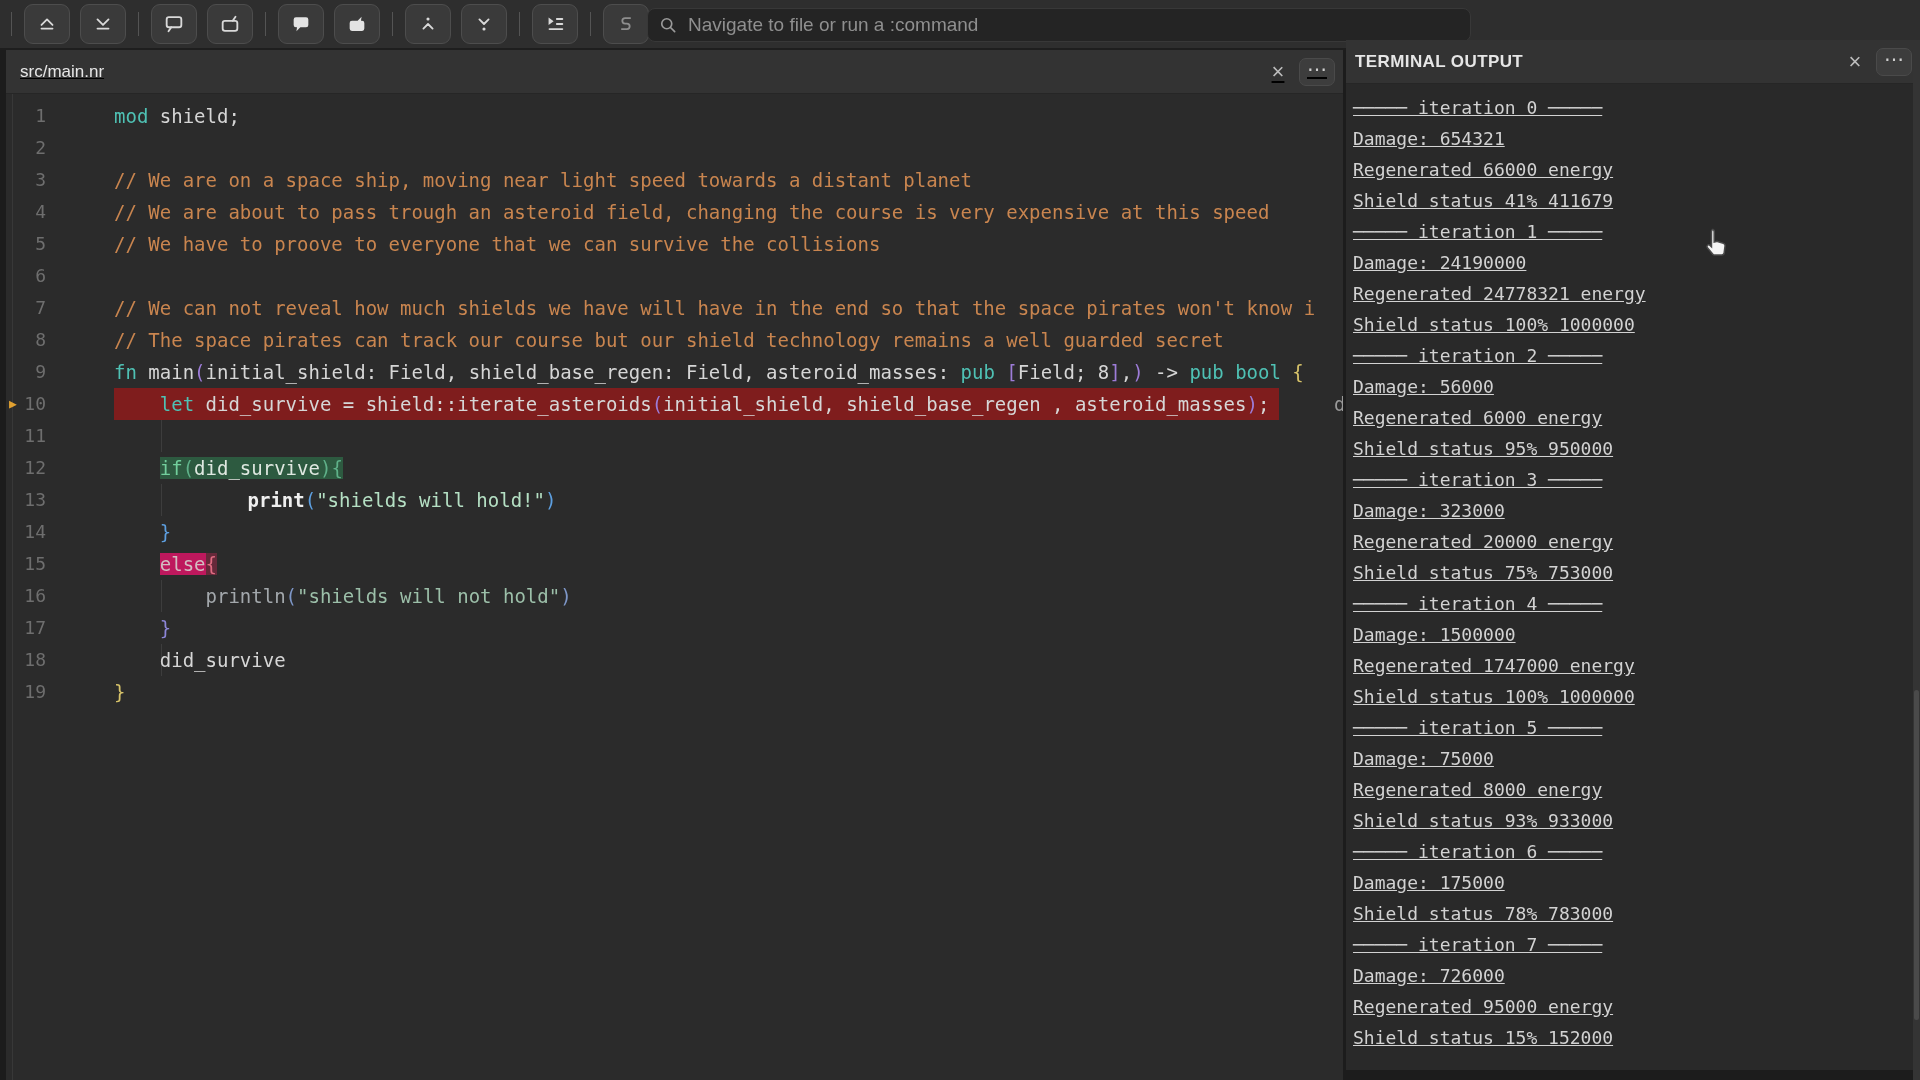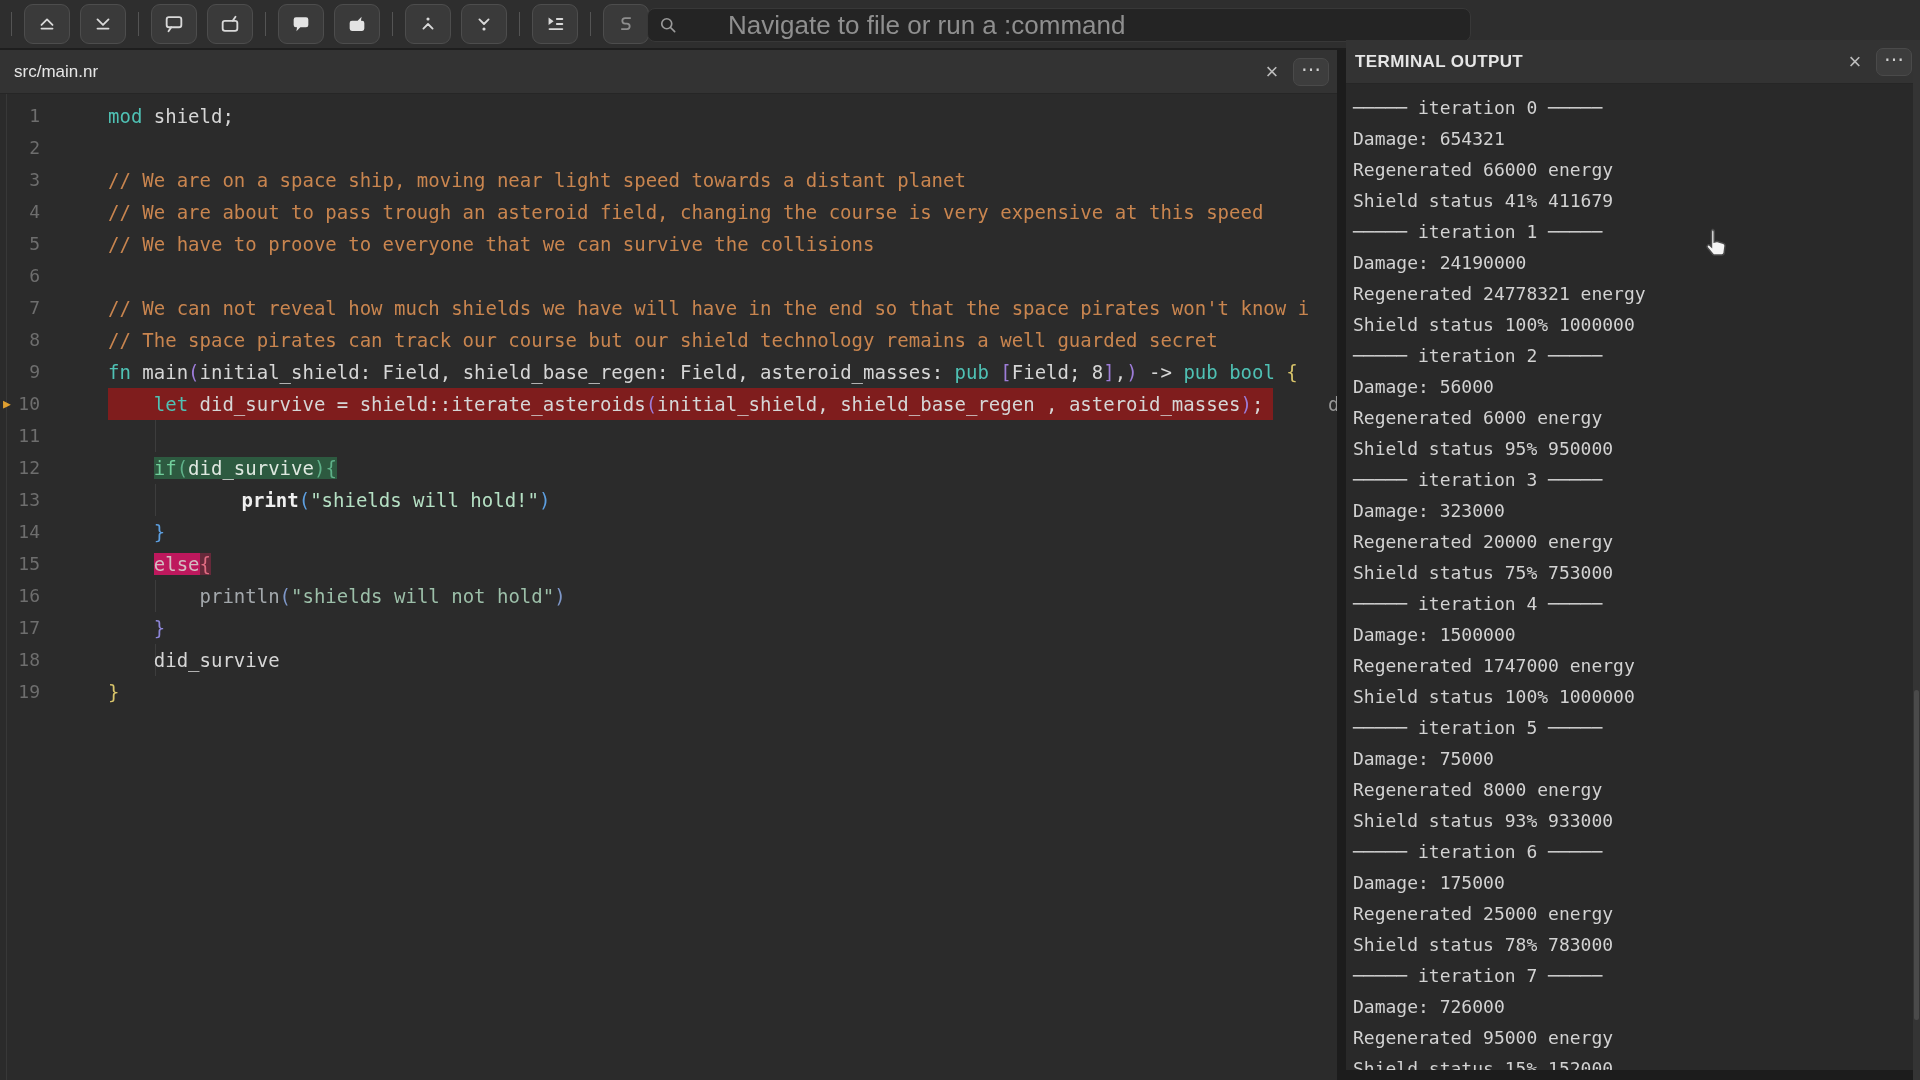--- a/index.html
+++ b/index.html
@@ -21,27 +21,27 @@
   }
   .tb-div { width:1px; height:24px; background:#545454; margin:0 7px; }
   .searchbar {
     position:absolute; left:647px; top:8px; width:824px; height:34px;
     background:#242424; border:1px solid #383838; border-radius:8px;
     display:flex; align-items:center; padding:0 10px;
   }
   .searchbar svg { flex:0 0 auto; margin-right:8px; }
   .searchbar input {
     flex:1; background:transparent; border:none; outline:none;
-    color:#c4b5fd; font-size:26px; font-family:"Liberation Sans", sans-serif;margin-left:40px;
+    color:#c4b5fd; font-size:19px; font-family:"Liberation Sans", sans-serif;
   }
   .searchbar input::placeholder { color:#8f8f8f; opacity:1; }
   
   .panel-editor {
-    position:absolute; left:0; top:50px; width:1337px; height:1030px;
-    background:#2b2b2b; overflow:hidden;
+    position:absolute; left:6px; top:50px; width:1337px; height:1030px;
+    background:#2b2b2b; overflow:hidden;text-decoration:underline;
   }
   .panel-term {
     position:absolute; left:1346px; top:40px; width:574px; height:1030px;
     background:#292929; overflow:hidden;
   }
   .phead {
     height:44px; background:#333333; display:flex; align-items:center;
     border-bottom:1px solid #262626;
   }
   .ptitle { color:#e6e6e6; font-size:17px; padding-left:14px; }
@@ -79,21 +79,21 @@
   .tok-dbl { color:#7e97c8; }
   .tok-dst { color:#9cbfa9; }
   .tok-g-kw{ color:#72cf9c; background:#2d5a40; }
   .tok-g-fg{ color:#dfe8e0; background:#2d5a40; }
   .tok-g-pu{ color:#5fb189; background:#2d5a40; }
   .tok-r-fg{ color:#d3bcc1; background:#be185d; }
   .tok-r-pu{ color:#e06c82; background:#66293a; }
   
   .tbody {
     padding:8px 0 0 7px; height:986px; overflow:hidden;
-    font-family:"DejaVu Sans Mono", monospace; font-size:18px; color:#d2d2d2;
+    font-family:"DejaVu Sans Mono", monospace; font-size:18px; color:#d2d2d2;text-decoration:underline;
   }
   .tline { height:31px; line-height:31px; white-space:pre; }
   .win-scroll {
     position:absolute; right:0; top:50px; width:7px; height:1030px;
     background:#343434;
   }
   .win-scroll .thumb { position:absolute; right:1px; top:640px; width:5px; height:330px; background:#4a4a4a; border-radius:3px; }
   
   .cursor { position:absolute; left:1700px; top:226px; }
 </style>
@@ -262,21 +262,20 @@
       <div class="tline">───── iteration 4 ─────</div>
       <div class="tline">Damage: 1500000</div>
       <div class="tline">Regenerated 1747000 energy</div>
       <div class="tline">Shield status 100% 1000000</div>
       <div class="tline">───── iteration 5 ─────</div>
       <div class="tline">Damage: 75000</div>
       <div class="tline">Regenerated 8000 energy</div>
       <div class="tline">Shield status 93% 933000</div>
       <div class="tline">───── iteration 6 ─────</div>
       <div class="tline">Damage: 175000</div>
-      <div class="tline">Regenerated 25000 energy</div>
       <div class="tline">Shield status 78% 783000</div>
       <div class="tline">───── iteration 7 ─────</div>
       <div class="tline">Damage: 726000</div>
       <div class="tline">Regenerated 95000 energy</div>
       <div class="tline">Shield status 15% 152000</div>
     </div>
 </div>
 
 <div class="win-scroll">
   <div class="thumb"></div>

